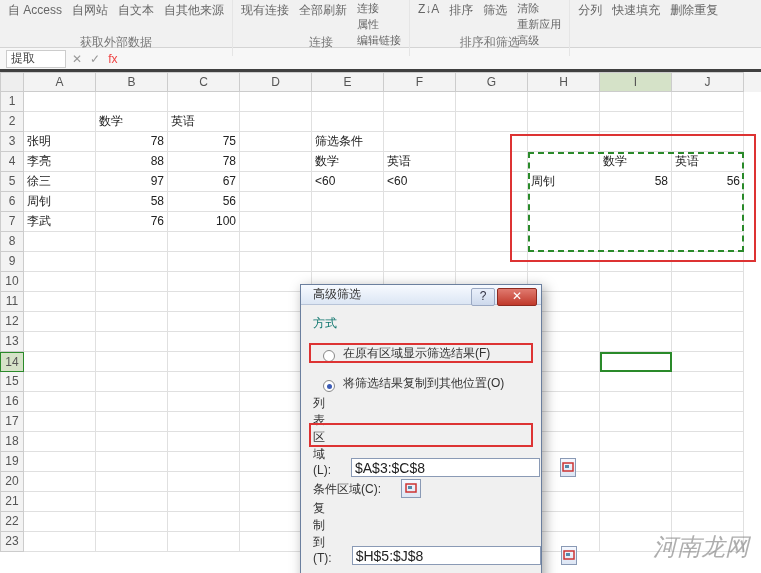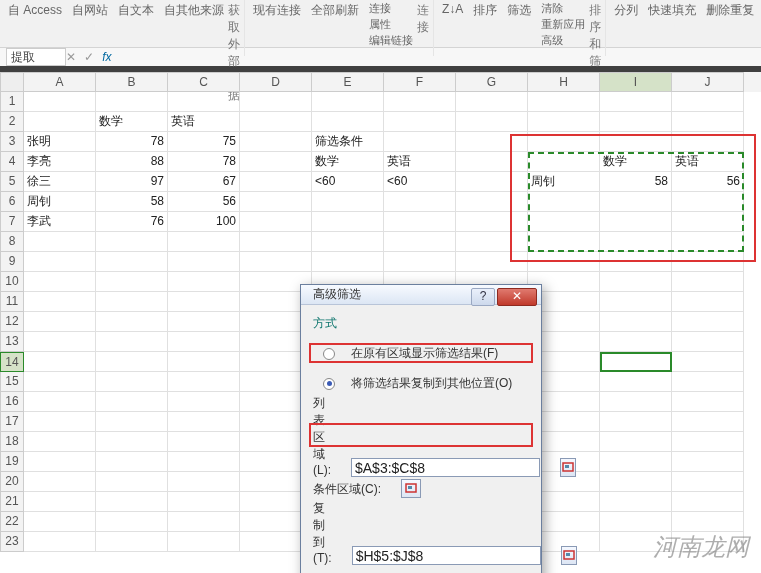--- a/index.html
+++ b/index.html
@@ -1,28 +1,28 @@
 <!DOCTYPE html>
 <html><head>
 <meta charset="utf-8">
 <style>
 *{box-sizing:border-box;margin:0;padding:0;font-family:"Microsoft YaHei","SimSun",sans-serif;font-size:12px}
 body{background:#fff;width:761px;height:573px;overflow:hidden;position:relative;color:#444}
 .ribbon{height:48px;background:#f1f1f1;border-bottom:1px solid #d4d4d4;display:flex;position:relative}
-.rib-group{display:flex;flex-direction:row;height:56px;border-right:1px solid #e5e5e5;padding:0 4px}
+.rib-group{display:flex;flex-direction:column;height:56px;border-right:1px solid #e5e5e5;padding:0 4px}
 .rib-items{display:flex;gap:2px;height:32px;align-items:flex-start}
 .rib-item{display:flex;flex-direction:column;align-items:center;justify-content:center;padding:2px 4px;color:#666;cursor:default;white-space:nowrap}
 .rib-label{text-align:center;color:#777;font-size:12px;padding-top:2px}
 .rib-small{display:flex;flex-direction:column;gap:1px;padding:1px 4px}
 .rib-small span{color:#666;font-size:11px;white-space:nowrap}
-.fbar{height:24px;background:#f7f7f7;border-bottom:6px solid #404040;display:flex;align-items:center;padding:0 6px;}
+.fbar{height:24px;background:#f7f7f7;border-bottom:3px solid #404040;display:flex;align-items:center;padding:0 6px;gap:6px}
 .namebox{width:60px;height:18px;border:1px solid #ccc;background:#fff;display:flex;align-items:center;padding:0 4px;color:#444}
 .fx-btns{display:flex;gap:8px;color:#999;align-items:center}
 .fx-btns span{cursor:default}
-.fx-label{font-style:italic;color:#0369a1}
+.fx-label{color:#ef4444}
 .grid{position:relative}
 .colhdr{display:flex;background:#f3f3f3;height:20px}
 .corner{width:24px;border:1px solid #ccc;background:#eee}
 .ch{flex:0 0 72px;border:1px solid #ccc;border-left:none;text-align:center;line-height:18px;color:#555}
 .ch.sel{background:#d5e2c8}
 .rows{}
 .row{display:flex;height:20px}
 .rh{width:24px;border:1px solid #ccc;border-top:none;background:#f3f3f3;text-align:center;line-height:18px;color:#555}
 .rh.sel{background:#d5e2c8;border:1px solid #2a8a2a}
 .cell{flex:0 0 72px;border:1px solid #e0e0e0;border-top:none;border-left:none;line-height:18px;padding:0 3px;color:#222;overflow:hidden;white-space:nowrap}
@@ -31,21 +31,21 @@
 .marq{position:absolute;border:2px dashed #2a8a2a;pointer-events:none}
 .redbox{position:absolute;border:2px solid #d33;pointer-events:none}
 .dialog{position:absolute;left:300px;top:284px;width:242px;background:linear-gradient(#eef2f8,#e6ecf5);border:1px solid #6b7f9e;box-shadow:3px 3px 12px rgba(0,0,0,.35)}
 .dlg-title{height:20px;background:linear-gradient(#f7faff,#dce6f4);display:flex;align-items:center;padding:0 12px;border-bottom:1px solid #b8c4d8;position:relative}
 .dlg-title span{color:#333}
 .dlg-ctrls{position:absolute;right:4px;top:3px;display:flex;gap:2px}
 .dlg-help{width:24px;height:18px;background:linear-gradient(#eaf0fb,#cdd9ec);border:1px solid #9aa8c2;border-radius:2px;text-align:center;line-height:15px;color:#334;cursor:default}
 .dlg-close{width:40px;height:18px;background:linear-gradient(#e07a6f,#c0392b);border:1px solid #8e2a20;border-radius:2px;text-align:center;line-height:15px;color:#fff;cursor:default}
 .dlg-body{padding:10px 12px 8px;background:#f0f0f0}
 .group-lab{color:#0f766e;margin-bottom:6px}
-.radiorow{display:flex;align-items:center;gap:16px;margin:13px 0 3px 10px;color:#333}
+.radiorow{display:flex;align-items:flex-end;gap:8px;margin:13px 0 3px 10px;color:#333}
 .radio{width:12px;height:12px;border:1px solid #888;border-radius:50%;background:#fff;display:inline-flex;align-items:center;justify-content:center}
 .radio.ck::after{content:"";width:5px;height:5px;background:#3b5bb5;border-radius:50%}
 .fieldrow{display:flex;align-items:flex-end;gap:20px;margin:2px 0}
 .fieldrow label{width:68px;color:#333}
 .fieldrow input{flex:1;height:19px;border:1px solid #8a9ab5;padding:0 3px;font-size:14px;background:#fff;color:#222}
 .pickbtn{width:20px;height:19px;border:1px solid #8a9ab5;background:linear-gradient(#f5f8ff,#dde6f4);display:flex;align-items:center;justify-content:center;cursor:default}
 .pickbtn svg{width:14px;height:14px}
 .chkrow{display:flex;align-items:flex-end;gap:4px;margin:8px 0 10px 2px;color:#333}
 .chk{width:12px;height:12px;border:1px solid #888;background:#fff}
 .wm{position:absolute;right:12px;bottom:10px;font-size:24px;color:rgba(120,120,120,.6);font-style:italic;font-family:"KaiTi","SimSun",serif;pointer-events:none}

